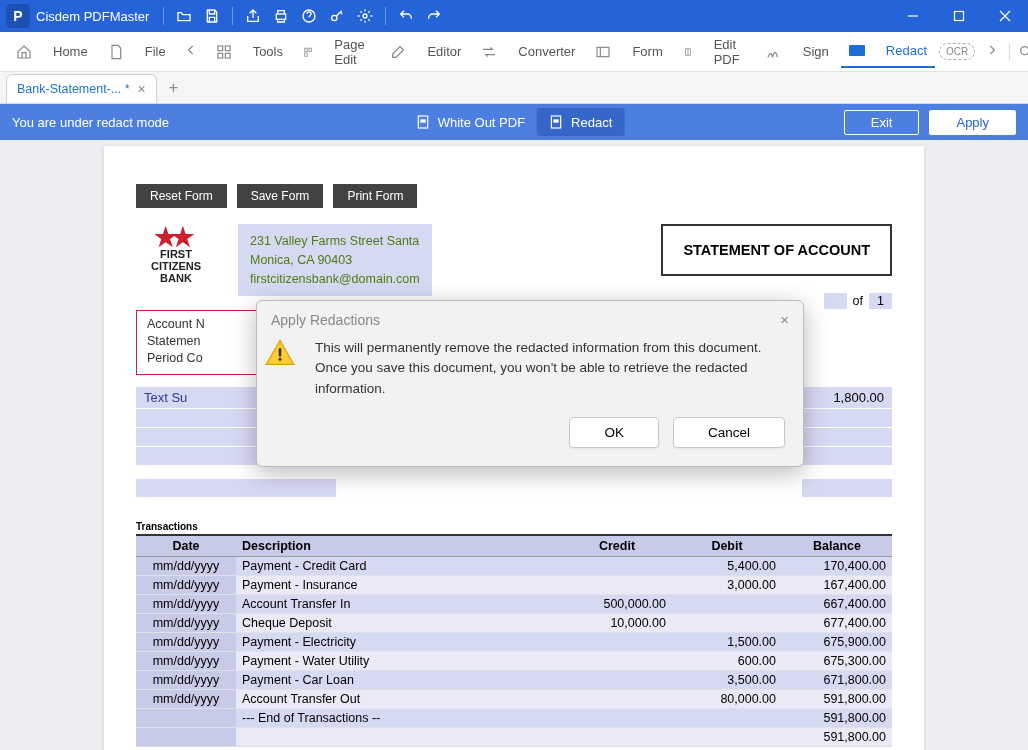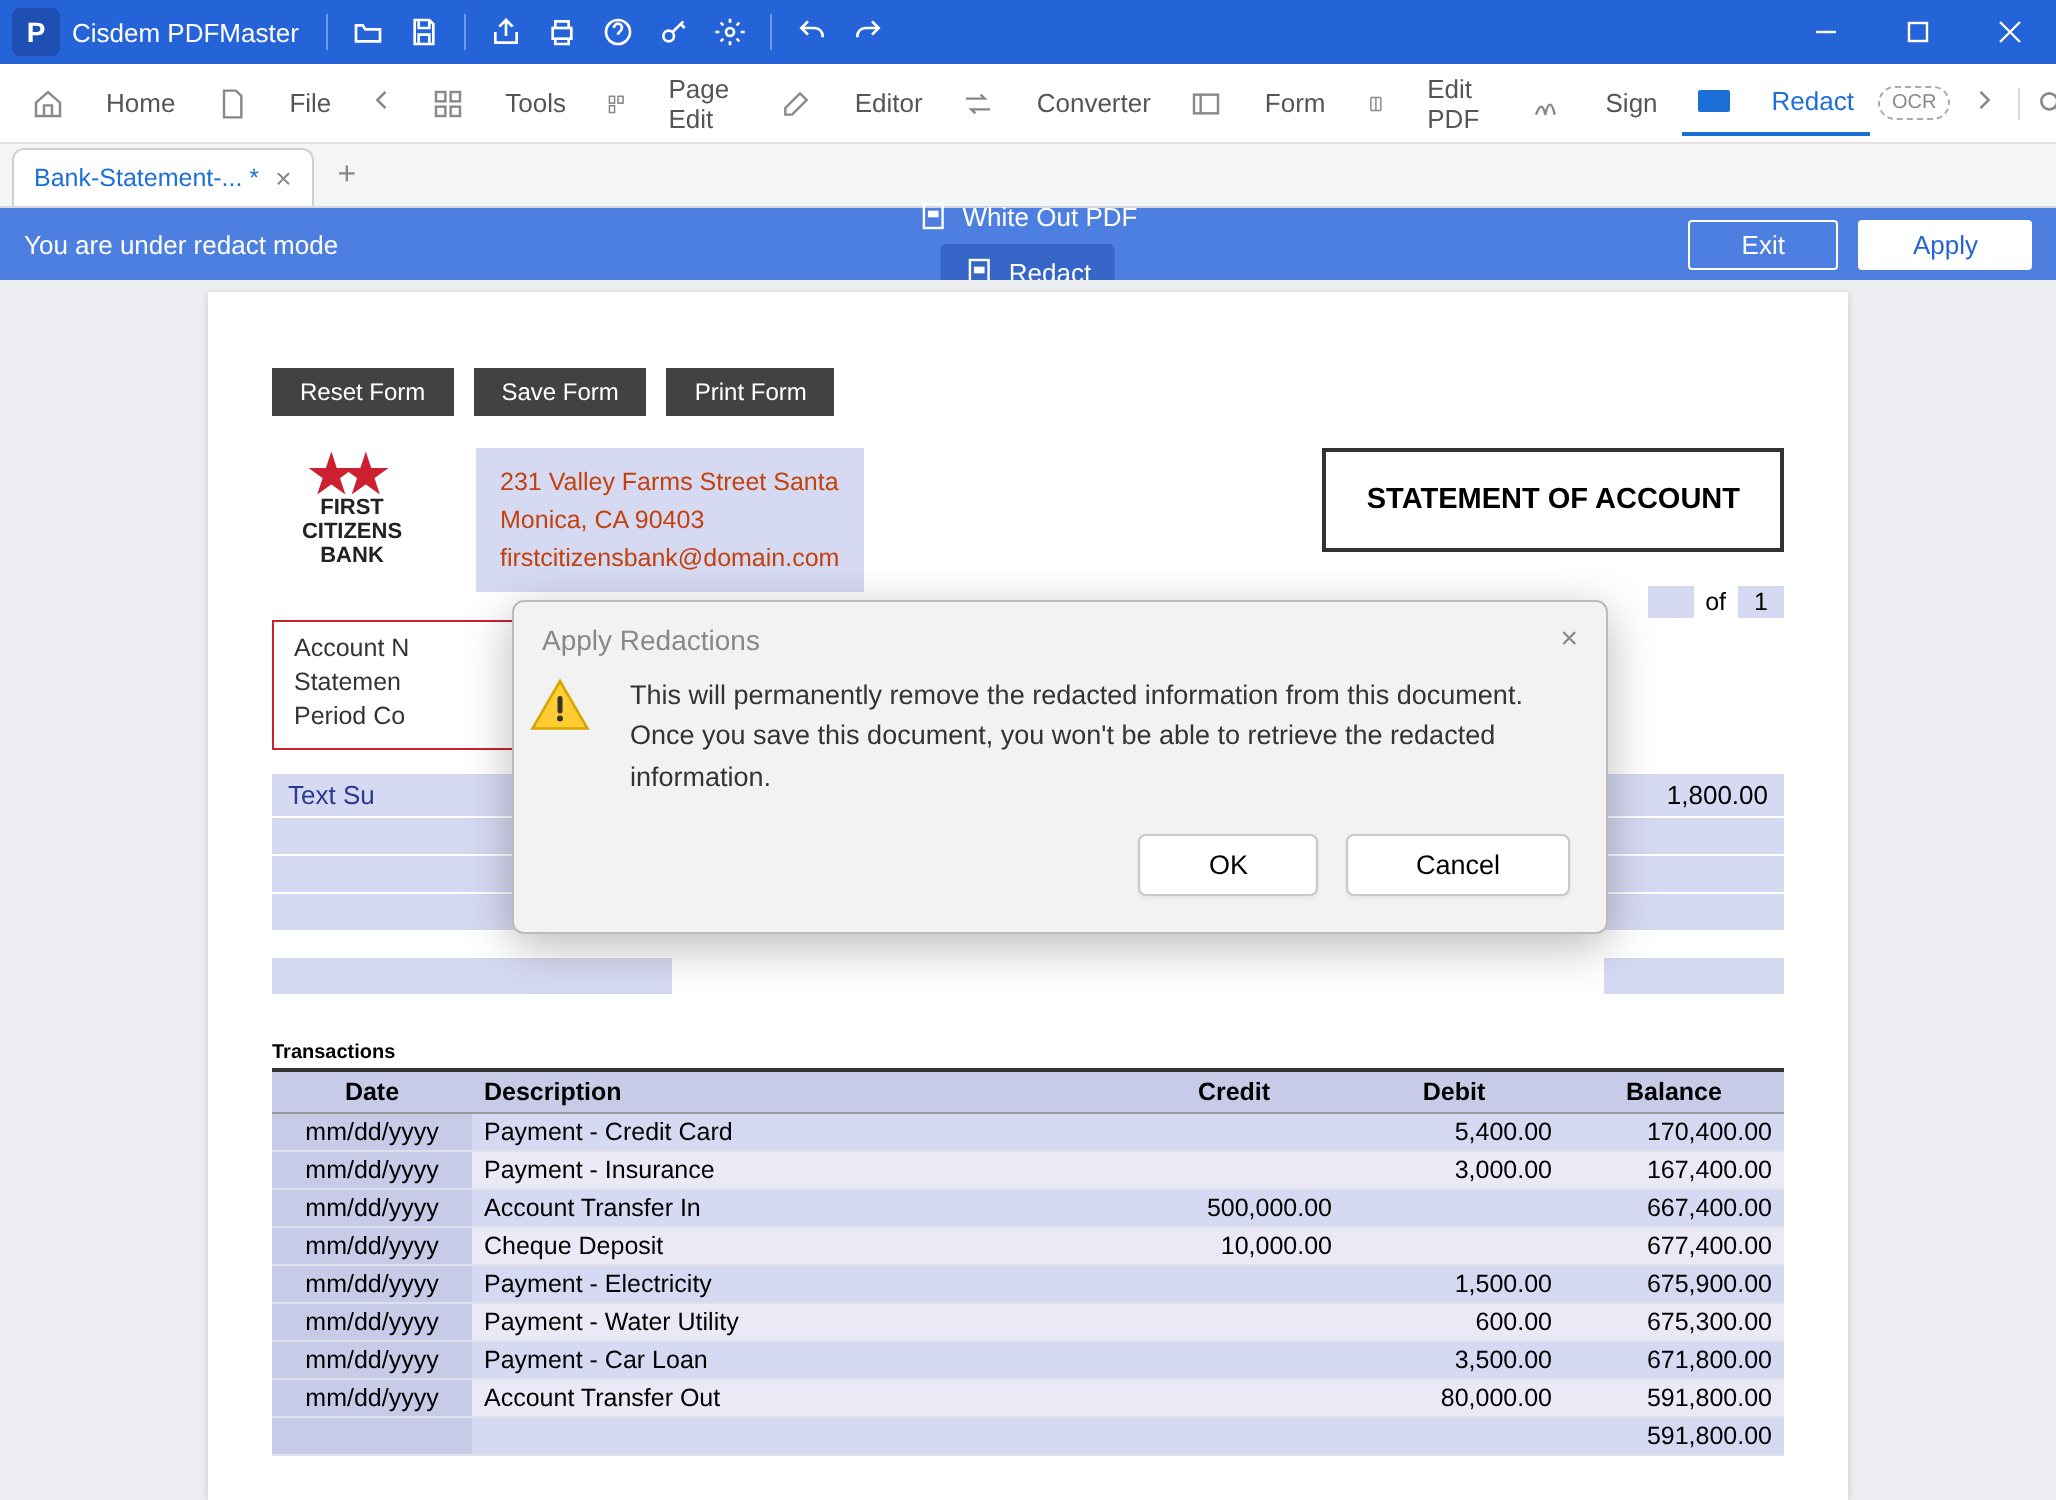--- a/index.html
+++ b/index.html
@@ -32,41 +32,41 @@
 .toolbar .search-box input::placeholder { color: #aaa; }
 
 
 .tab-bar { height: 32px; background: #f4f5f7; display: flex; align-items: flex-end; padding-left: 6px; border-bottom: 1px solid #d8d8d8; }
 .tab { background: #fff; border: 1px solid #d0d0d0; border-bottom: none; border-radius: 6px 6px 0 0; padding: 6px 10px; font-size: 12.5px; color: #1d6fd8; display: flex; align-items: center; gap: 8px; margin-right: 2px; }
 .tab .tab-close { font-size: 14px; color: #888; cursor: pointer; }
 .tab-add { padding: 6px 10px; color: #888; font-size: 16px; cursor: pointer; }
 
 
 .redact-bar { height: 36px; background: #4c7fe0; color: #fff; display: flex; align-items: center; padding: 0 12px; font-size: 13px; }
-.redact-bar .rb-center { position: absolute; left: 50%; transform: translateX(-50%); display: flex; align-items: center; gap: 0; flex-direction: column; }
+.redact-bar .rb-center { position: absolute; left: 50%; transform: translateX(-50%); display: flex; align-items: center; gap: 0; }
 .redact-bar .rb-btn { display: flex; align-items: center; gap: 6px; padding: 6px 12px; cursor: pointer; border-radius: 3px; }
 .redact-bar .rb-btn.selected { background: #3566c8; }
 .redact-bar .rb-btn svg { stroke: #fff; fill: none; }
 .redact-bar .rb-right { margin-left: auto; display: flex; gap: 10px; }
 .redact-bar .exit-btn, .redact-bar .apply-btn { padding: 4px 26px; border: 1px solid #fff; background: transparent; color: #fff; font-size: 13px; cursor: pointer; border-radius: 2px; }
 .redact-bar .apply-btn { background: #fff; color: #2563d9; }
 
 
 .doc-area { position: absolute; top: 140px; left: 0; right: 0; bottom: 0; background: #eceef2; overflow: hidden; display: flex; justify-content: center; }
 .page { width: 820px; background: #fff; margin-top: 6px; box-shadow: 0 1px 4px rgba(0,0,0,0.15); padding: 38px 32px 0; position: relative; }
 
 
 .form-btns { display: flex; gap: 10px; margin-bottom: 16px; margin-left: 0; }
 .form-btns button { background: #424242; color: #fff; border: none; padding: 5px 14px; font-size: 12px; cursor: pointer; }
 
 
 .bank-header { display: flex; align-items: flex-start; gap: 22px; margin-bottom: 14px; }
 .bank-logo { width: 80px; font-size: 11px; font-weight: bold; color: #222; text-align: center; line-height: 1.1; padding-top: 4px; }
 .bank-logo .stars { color: #cc2030; font-size: 26px; line-height: 0.7; letter-spacing: -6px; display: block; margin-bottom: 2px; text-align: left; padding-left: 18px;}
-.bank-addr { background: #d6d9f2; padding: 8px 12px; font-size: 12.5px; color: #c2410c; line-height: 1.5; flex: 0 0 190px; }
+.bank-addr { background: #d6d9f2; padding: 8px 12px; font-size: 12.5px; color: #4d7c0f; line-height: 1.5; flex: 0 0 190px; }
 .stmt-box { margin-left: auto; border: 2px solid #333; padding: 16px 20px; font-weight: bold; font-size: 14.5px; }
 
 
 .acct-box { border: 1px solid #cc2030; padding: 6px 10px; font-size: 12.5px; color: #333; width: 330px; margin-bottom: 8px; }
 .acct-box div { margin-bottom: 3px; }
 
 
 .page-of { position: absolute; right: 32px; top: 147px; font-size: 12.5px; display: flex; align-items: center; gap: 6px; }
 .page-of .pn { background: #d6d9f2; padding: 1px 8px; }
 
@@ -418,20 +418,27 @@
           </tr>
           <tr>
             <td class="date">mm/dd/yyyy</td>
             <td class="desc">Account Transfer Out</td>
             <td class="num"></td>
             <td class="num">80,000.00</td>
             <td class="num">591,800.00</td>
           </tr>
           <tr>
             <td class="date"></td>
+            <td class="desc">--- End of Transactions --</td>
+            <td class="num"></td>
+            <td class="num"></td>
+            <td class="num">591,800.00</td>
+          </tr>
+          <tr>
+            <td class="date"></td>
             <td class="desc"></td>
             <td class="num"></td>
             <td class="num"></td>
             <td class="num">591,800.00</td>
           </tr>
         </tbody>
     </table>
   </div>
 </div>
 

